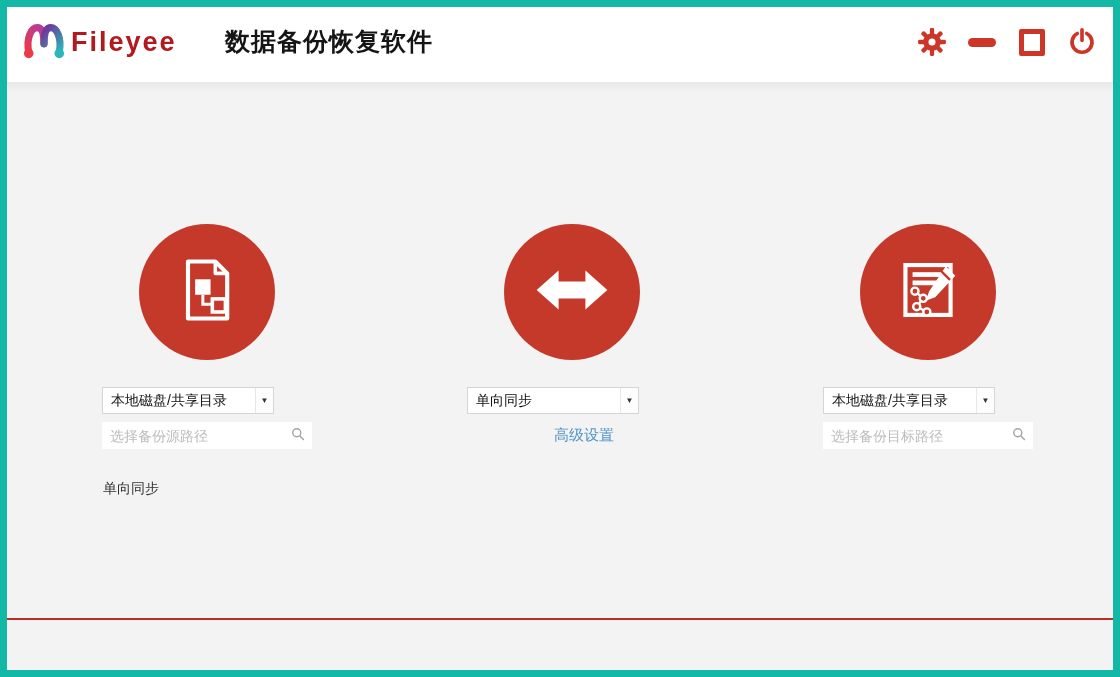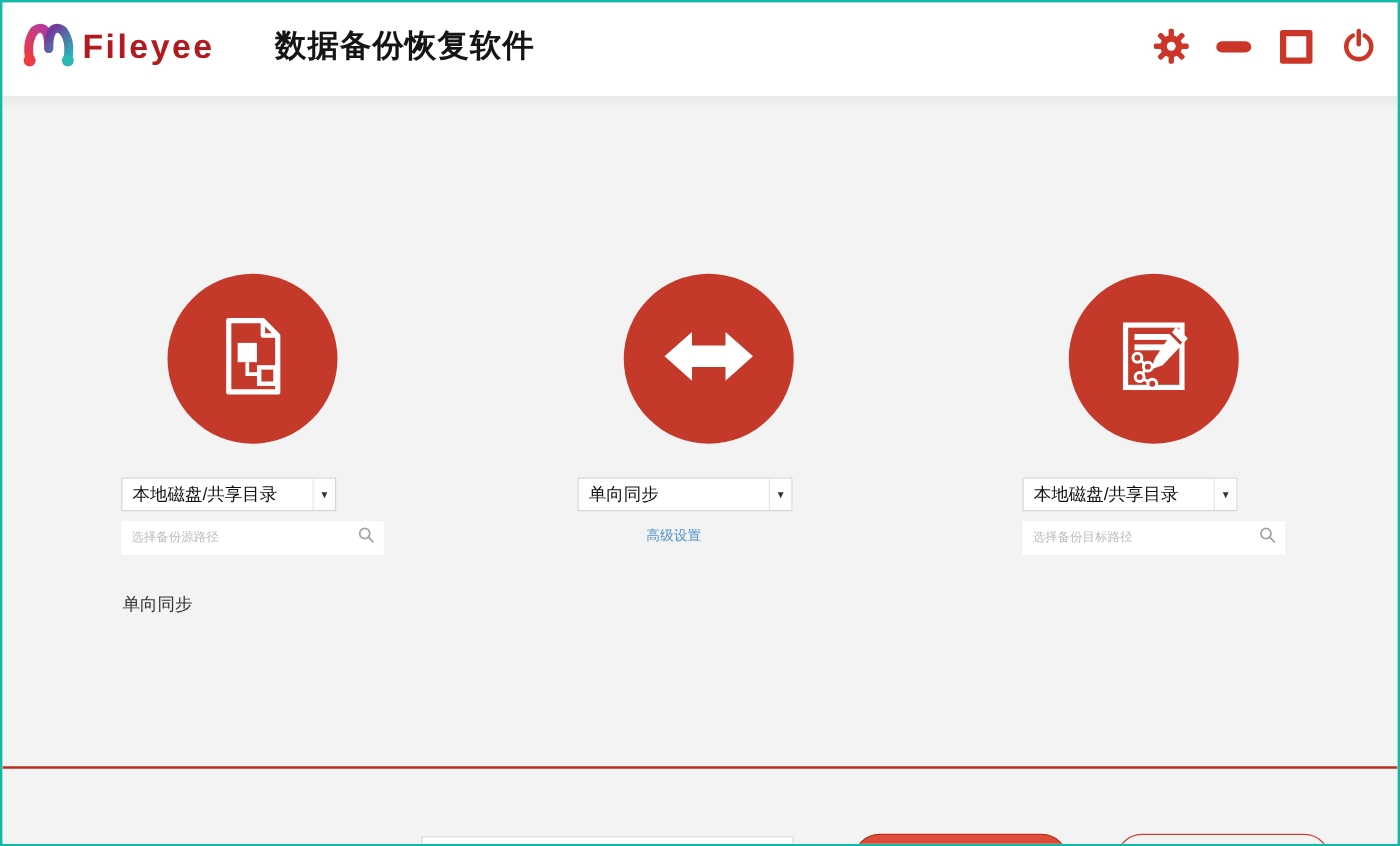--- a/index.html
+++ b/index.html
@@ -1,18 +1,18 @@
 <!DOCTYPE html>
 <html><head>
 <meta charset="utf-8">
 <style>
   * { margin:0; padding:0; box-sizing:border-box; }
   html,body { width:1120px; height:677px; }
   body { font-family:"Liberation Sans","DejaVu Sans",sans-serif; }
-  .app { position:relative; width:1120px; height:677px; background:#f3f3f3; border:2px solid #14b8a6; overflow:hidden; }
+  .app { position:relative; width:1120px; height:677px; background:#f3f3f3; border:7px solid #14b8a6; overflow:hidden; }
 
   
   .titlebar { position:absolute; left:0; top:0; width:100%; height:75px; background:#fff; }
   .logo { position:absolute; left:14px; top:13px; }
   .brand { position:absolute; left:64px; top:20px; font-size:27px; font-weight:bold; letter-spacing:2px; color:#b11a1f; }
   .app-title { position:absolute; left:178px; top:18px; font-size:25px; font-weight:600; color:#151515; letter-spacing:1px;margin-left:40px; }
   .win-controls { position:absolute; right:16px; top:18px; display:flex; align-items:center; gap:20px; height:34px; }
   .ctrl { display:flex; align-items:center; justify-content:center; width:30px; height:30px; cursor:pointer; }
   .min-dash { width:28px; height:9px; background:#cc3629; border-radius:4.5px; }
   .max-square { width:26px; height:27px; border:5px solid #cc3629; border-radius:2px; }
@@ -28,27 +28,27 @@
 
   
   .dropdown { position:absolute; top:305px; width:172px; height:27px; background:#fff;
               border:1px solid #d5d5d5; display:flex; align-items:center; cursor:pointer; }
   .dd-text { flex:1; padding-left:8px; font-size:14px; color:#111; white-space:nowrap; overflow:hidden; }
   .dd-arrow { width:18px; height:100%; display:flex; align-items:center; justify-content:center;
               font-size:8px; color:#333; border-left:1px solid #e8e8e8; background:#fdfdfd; }
   .p1 { left:95px; } .p2 { left:460px; } .p3 { left:816px; }
 
   .path-box { position:absolute; top:340px; width:210px; height:27px; background:#fff; display:flex; align-items:center; }
-  .path-box input { flex:1; border:none; outline:none; background:transparent; font-size:10px;
+  .path-box input { flex:1; border:none; outline:none; background:transparent; font-size:14px;
                     color:#701a75; padding-left:8px; font-family:inherit; }
   .path-box input::placeholder { color:#bcbcbc; }
   .mag { margin-right:7px; flex:0 0 auto; cursor:pointer; }
 
-  .adv-link { position:absolute; top:344px; left:432px; width:210px; text-align:center;
-              font-size:11px; color:#4f93c6; cursor:pointer; text-decoration:none; }
+  .adv-link { position:absolute; top:344px; left:472px; width:210px; text-align:center;
+              font-size:15px; color:#4f93c6; cursor:pointer; text-decoration:none; }
 
   
   .desc-title { position:absolute; left:96px; top:398px; font-size:14px; color:#333; }
   .desc-text { position:absolute; left:96px; top:442px; width:975px; font-size:14px;
                color:#333; line-height:26px; }
 
   .red-sep { position:absolute; left:0; top:536px; width:100%; height:2px; background:#b43120; }
 
   
   .task-input { position:absolute; left:335px; top:592px; width:298px; height:36px; background:#fff;

